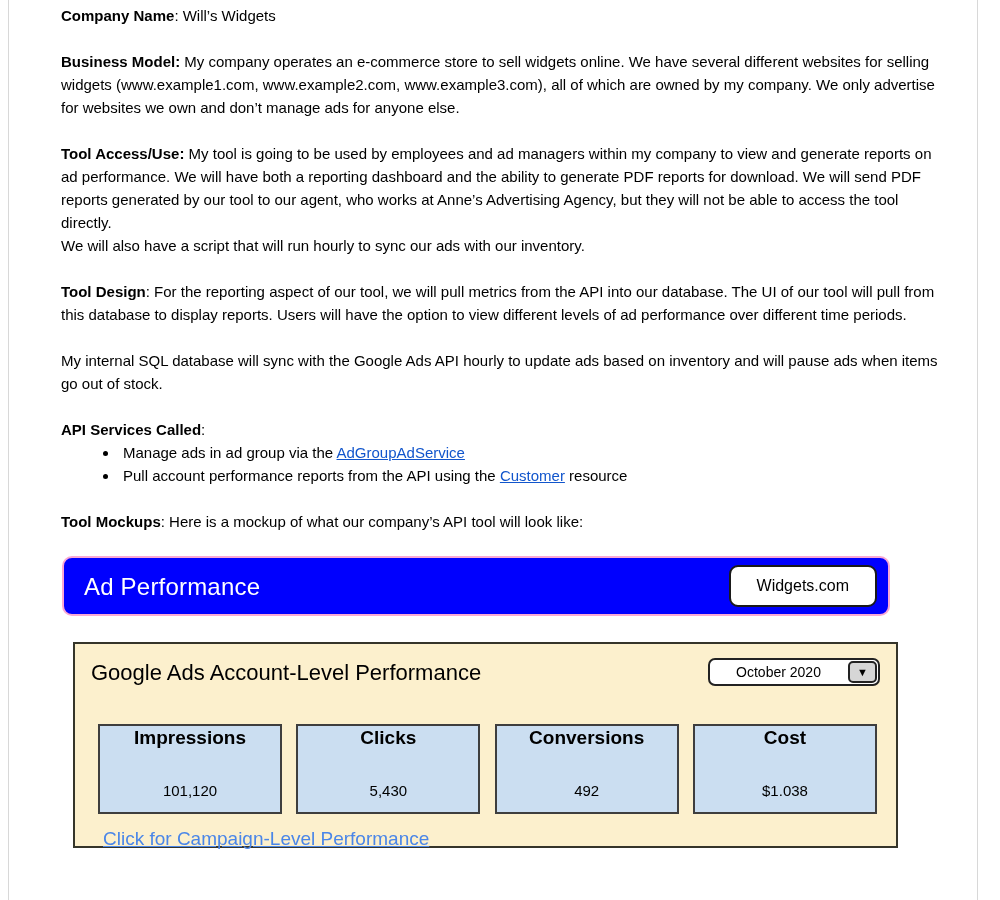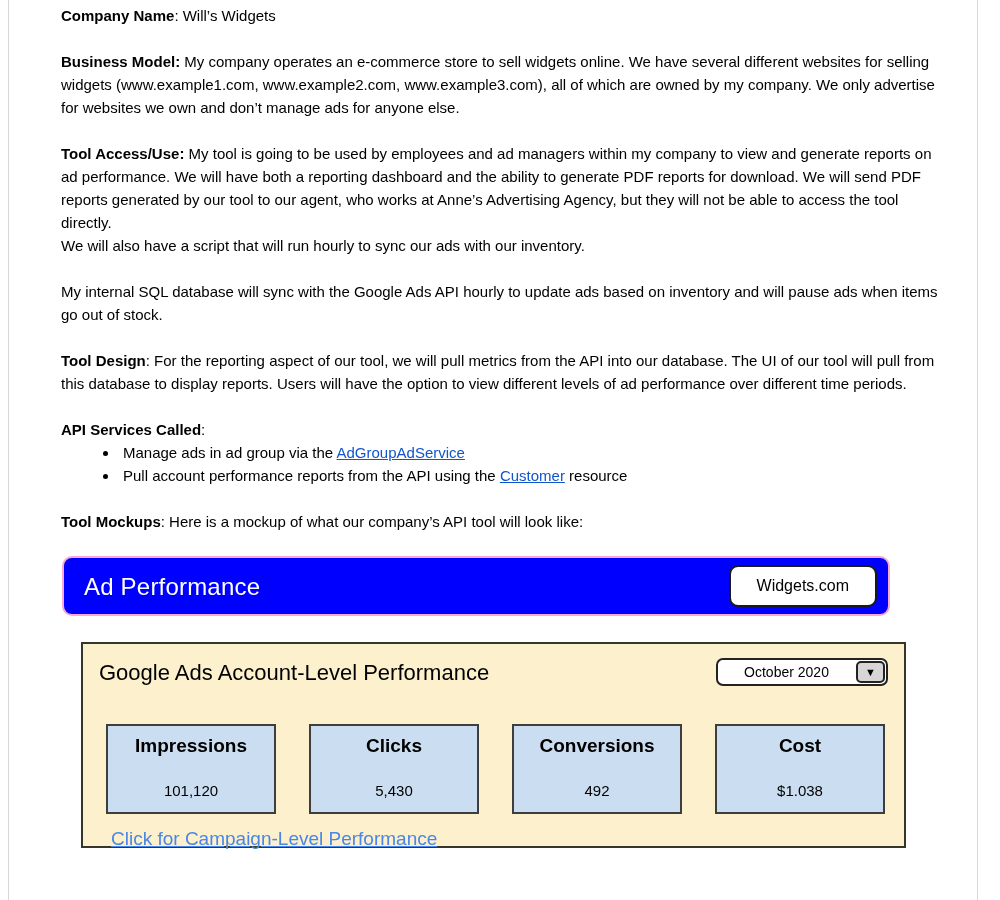--- a/index.html
+++ b/index.html
@@ -62,21 +62,21 @@
     border-radius: 9px;
     font-family: "Liberation Sans", sans-serif;
     font-size: 16px;
     color: #000000;
     padding: 0 26px;
     cursor: pointer;
   }
   .panel {
     width: 825px;
     height: 206px;
-    margin: 26px 0 0 20px;
+    margin: 26px 0 0 12px;
     background: var(--panel-bg, #fcf0cd);
     border: 2px solid #35352a;
     padding: 14px 16px 12px 16px;
   }
   .panel-head {
     display: flex;
     align-items: center;
     justify-content: space-between;
   }
   .panel-title { font-size: 22px; }
@@ -110,29 +110,29 @@
     font-size: 11px;
     color: #000000;
   }
   .cards {
     margin-top: 38px;
     display: flex;
     justify-content: space-between;
     padding: 0 3px 0 7px;
   }
   .metric-card {
-    width: 170px;
+    width: 184px;
     height: 90px;
     background: var(--card-bg, #cbdef1);
     border: 2px solid #3e3e3e;
     display: flex;
     flex-direction: column;
     justify-content: space-between;
     align-items: center;
-    padding: 8px 0 10px 0;
+    padding: 0 0 10px 0;
   }
   .metric-label { font-size: 19px; font-weight: bold; }
   .metric-value { font-size: 15px; }
   .campaign-link {
     display: inline-block;
     margin: 13px 0 0 12px;
     font-size: 19px;
     color: var(--mockup-link, #4a86e8);
     text-decoration: underline;
     cursor: pointer;
@@ -143,23 +143,23 @@
 
 <div class="page">
   <div class="content">
 
     <p class="para"><b>Company Name</b><span>: Will’s Widgets</span></p>
 
     <p class="para"><b>Business Model:</b><span> My company operates an e-commerce store to sell widgets online. We have several different websites for selling widgets (www.example1.com, www.example2.com, www.example3.com), all of which are owned by my company. We only advertise for websites we own and don’t manage ads for anyone else.</span></p>
 
     <p class="para"><b>Tool Access/Use:</b><span> My tool is going to be used by employees and ad managers within my company to view and generate reports on ad performance. We will have both a reporting dashboard and the ability to generate PDF reports for download. We will send PDF reports generated by our tool to our agent, who works at Anne’s Advertising Agency, but they will not be able to access the tool directly.</span><span class="block-line">We will also have a script that will run hourly to sync our ads with our inventory.</span></p>
 
+    <p class="para"><b>Tool Design</b><span>: For the reporting aspect of our tool, we will pull metrics from the API into our database. The UI of our tool will pull from this database to display reports. Users will have the option to view different levels of ad performance over different time periods.</span></p>
+
     <p class="para"><span>My internal SQL database will sync with the Google Ads API hourly to update ads based on inventory and will pause ads when items go out of stock.</span></p>
-
-    <p class="para"><b>Tool Design</b><span>: For the reporting aspect of our tool, we will pull metrics from the API into our database. The UI of our tool will pull from this database to display reports. Users will have the option to view different levels of ad performance over different time periods.</span></p>
 
     <p style="margin-bottom:0;"><b>API Services Called</b><span>:</span></p>
 
     <ul class="bullet-list">
       <li><span>Manage ads in ad group via the </span><a class="doc-link">AdGroupAdService</a><span></span></li>
       <li><span>Pull account performance reports from the API using the </span><a class="doc-link">Customer</a><span> resource</span></li>
     </ul>
 
     <p class="para"><b>Tool Mockups</b><span>: Here is a mockup of what our company’s API tool will look like:</span></p>
 

